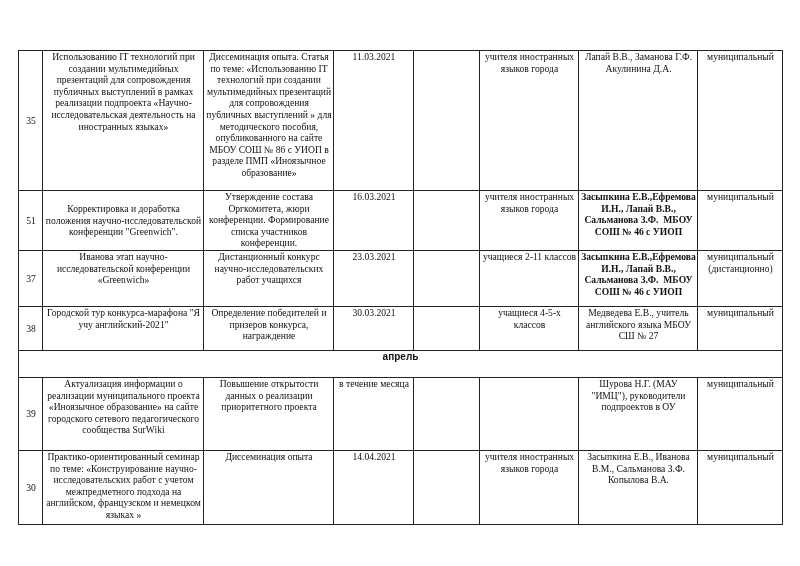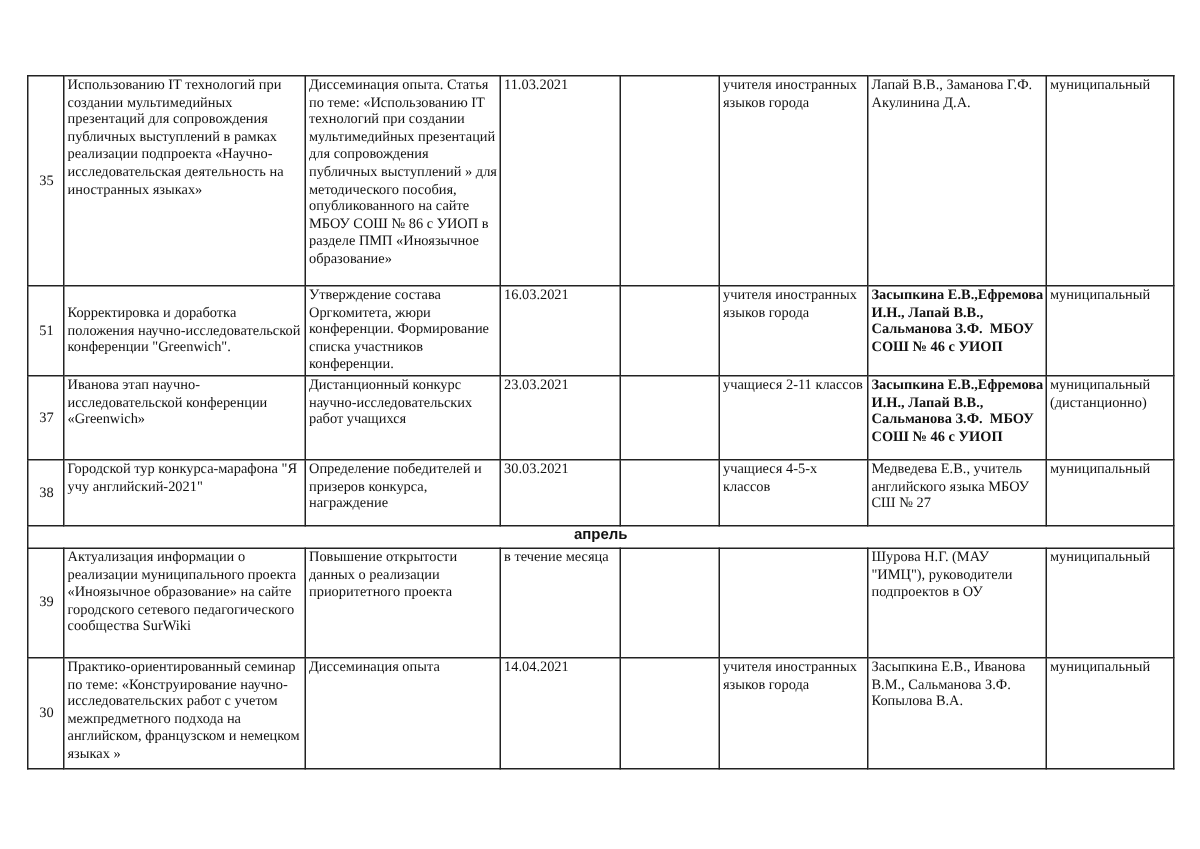--- a/index.html
+++ b/index.html
@@ -5,20 +5,21 @@
     html, body { margin: 0; padding: 0; background: #ffffff; }
     body { width: 800px; height: 566px; position: relative; overflow: hidden; font-family: "Liberation Serif", serif; color: #111; }
     table.doc {
       position: absolute; left: 18px; top: 50px;
       width: 764px; border-collapse: collapse; table-layout: fixed;
       font-size: 9.6px; line-height: 11.6px;
     }
     table.doc td {
       border: 1.3px solid #222; vertical-align: top; padding: 0 1px 0 2px;
       word-wrap: break-word;
+      text-align: center;
     }
     table.doc td.num { vertical-align: middle; text-align: center; margin-top: 20px; }
     table.doc td.month {
       text-align: center; font-family: "Liberation Sans", sans-serif; font-weight: bold;
       font-size: 10px; line-height: 11px; padding: 0;
     }
     .sp { white-space: pre-wrap; font-weight: bold; }
   </style>
 </head>
 <body>
@@ -68,21 +69,21 @@
     <tr style="height:44px">
       <td class="num">38</td>
       <td>Городской тур конкурса-марафона "Я учу английский-2021"</td>
       <td>Определение победителей и призеров конкурса, награждение</td>
       <td>30.03.2021</td>
       <td></td>
       <td>учащиеся 4-5-х классов</td>
       <td>Медведева Е.В., учитель английского языка МБОУ СШ № 27</td>
       <td>муниципальный</td>
     </tr>
-    <tr style="height:15px">
+    <tr style="height:27px">
       <td class="month" colspan="8">апрель</td>
     </tr>
     <tr style="height:73px">
       <td class="num">39</td>
       <td>Актуализация информации о реализации муниципального проекта «Иноязычное образование» на сайте городского сетевого педагогического сообщества SurWiki</td>
       <td>Повышение открытости данных о реализации приоритетного проекта</td>
       <td>в течение месяца</td>
       <td></td>
       <td></td>
       <td>Шурова Н.Г. (МАУ "ИМЦ"), руководители подпроектов в ОУ</td>

